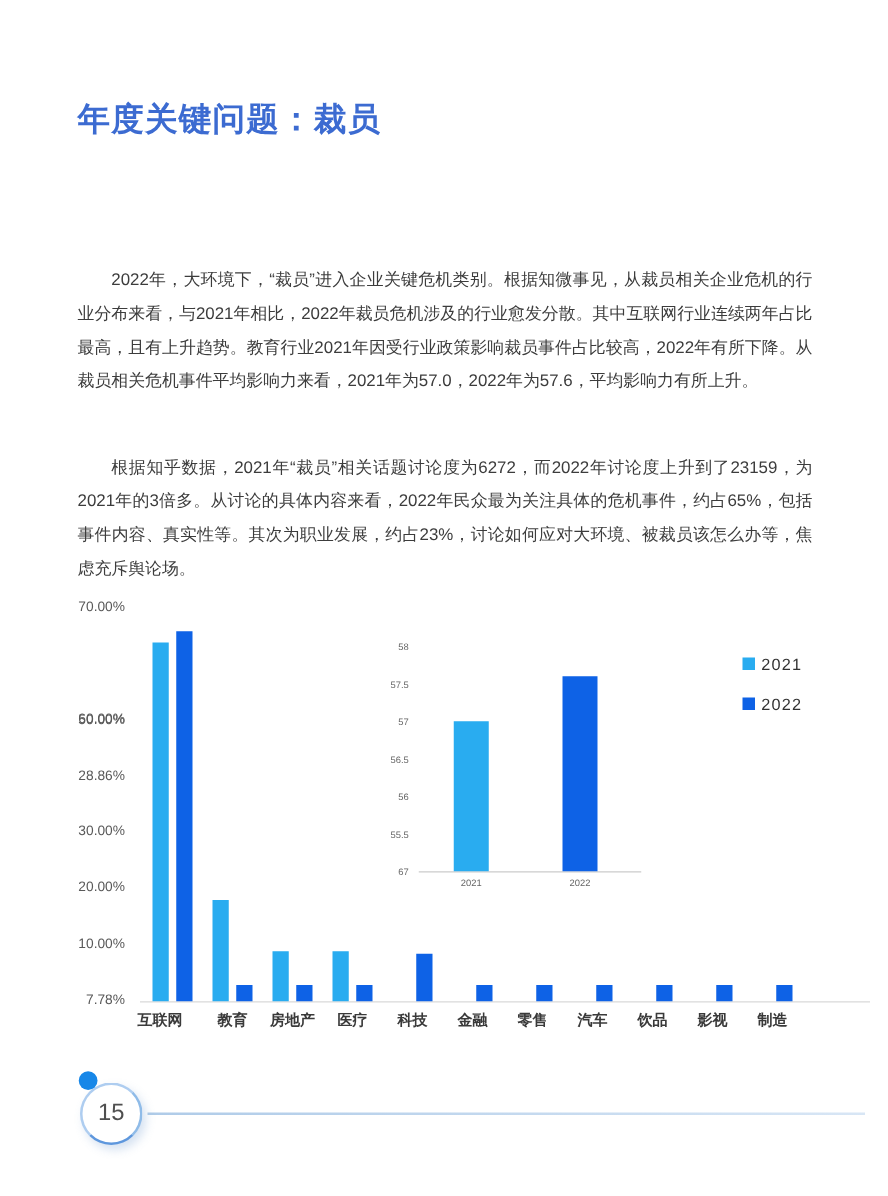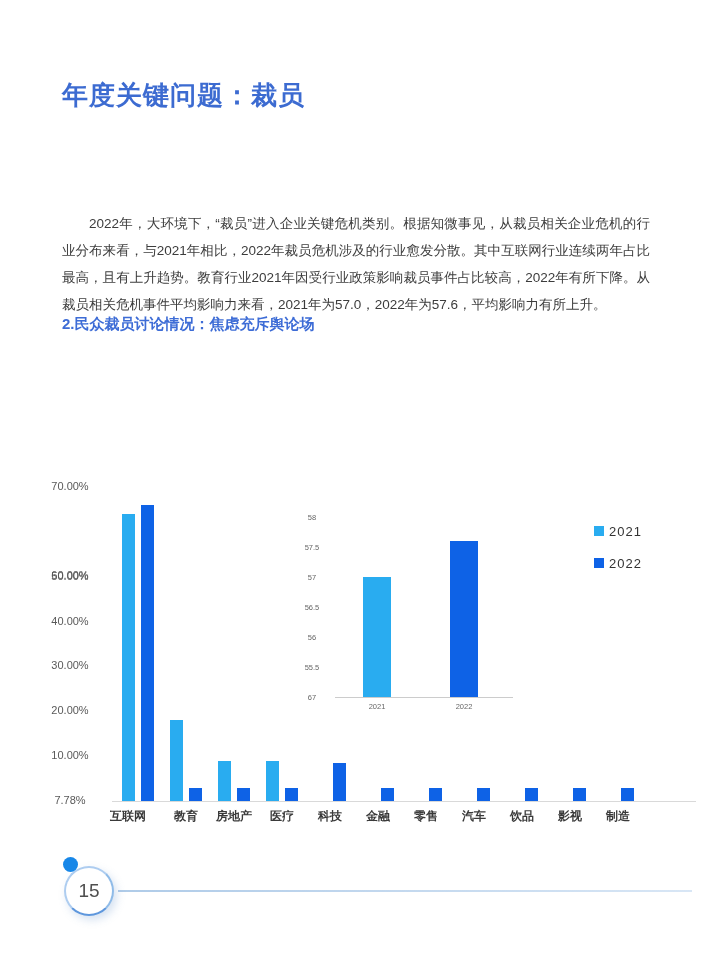--- a/index.html
+++ b/index.html
@@ -46,21 +46,21 @@
 
   
   .chart-area {
     position: absolute;
     left: 0; top: 462px;
     width: 710px; height: 372px;
   }
   .ytick {
     position: absolute;
     left: 40px; width: 60px;
-    text-align: center;
+    text-align: right;
     font-size: 11px;
     color: #595959;
   }
   .baseline {
     position: absolute;
     left: 112px; top: 339px;
     width: 584px; height: 1px;
     background: #d9d9d9;
   }
   .bar { position: absolute; }
@@ -84,21 +84,21 @@
     position: absolute;
     left: 0; top: 2px; width: 320px;
     text-align: center;
     font-size: 8.5px;
     color: #9a9a9a;
     letter-spacing: 1px;
   }
   .inset-ytick {
     position: absolute;
     left: 0; width: 30px;
-    text-align: center;
+    text-align: right;
     font-size: 7.5px;
     color: #666666;
   }
   .inset-baseline {
     position: absolute;
     left: 38px; top: 215px;
     width: 178px; height: 1px;
     background: #cccccc;
   }
   .inset-xlabel {
@@ -165,28 +165,28 @@
 </style>
 </head>
 <body>
 
 <div class="page">
 
   <h1 class="title">年度关键问题：裁员</h1>
 
   <p class="para p1">2022年，大环境下，“裁员”进入企业关键危机类别。根据知微事见，从裁员相关企业危机的行业分布来看，与2021年相比，2022年裁员危机涉及的行业愈发分散。其中互联网行业连续两年占比最高，且有上升趋势。教育行业2021年因受行业政策影响裁员事件占比较高，2022年有所下降。从裁员相关危机事件平均影响力来看，2021年为57.0，2022年为57.6，平均影响力有所上升。</p>
 
-  <h2 class="sec sec2">2.民众裁员讨论情况：焦虑充斥舆论场</h2>
+  <p class="para p2">根据知乎数据，2021年“裁员”相关话题讨论度为6272，而2022年讨论度上升到了23159，为2021年的3倍多。从讨论的具体内容来看，2022年民众最为关注具体的危机事件，约占65%，包括事件内容、真实性等。其次为职业发展，约占23%，讨论如何应对大环境、被裁员该怎么办等，焦虑充斥舆论场。</p>
 
   <div class="chart-area" id="main-chart">
       <div class="ytick" style="top: 332px;">7.78%</div>
       <div class="ytick" style="top: 287.14px;">10.00%</div>
       <div class="ytick" style="top: 242.28px;">20.00%</div>
       <div class="ytick" style="top: 197.42px;">30.00%</div>
-      <div class="ytick" style="top: 152.56px;">40.00%</div>
+      <div class="ytick" style="top: 152.56px;">28.86%</div>
       <div class="ytick" style="top: 107.7px;">50.00%</div>
       <div class="ytick" style="top: 71px; margin-top: 36px;">60.00%</div>
       <div class="ytick" style="top: 17.98px;">70.00%</div>
       <div class="baseline"></div>
       <div class="bar" style="left: 122px; top: 51.896px; width: 13px; height: 287.104px; background: rgb(41, 172, 240);"></div>
       <div class="bar" style="left: 141px; top: 42.924px; width: 13px; height: 296.076px; background: rgb(14, 98, 230);"></div>
       <div class="cat-label" style="left: 102px;">互联网</div>
       <div class="bar" style="left: 170px; top: 258.252px; width: 13px; height: 80.748px; background: rgb(41, 172, 240);"></div>
       <div class="bar" style="left: 189px; top: 325.542px; width: 13px; height: 13.458px; background: rgb(14, 98, 230);"></div>
       <div class="cat-label" style="left: 160px;">教育</div>

